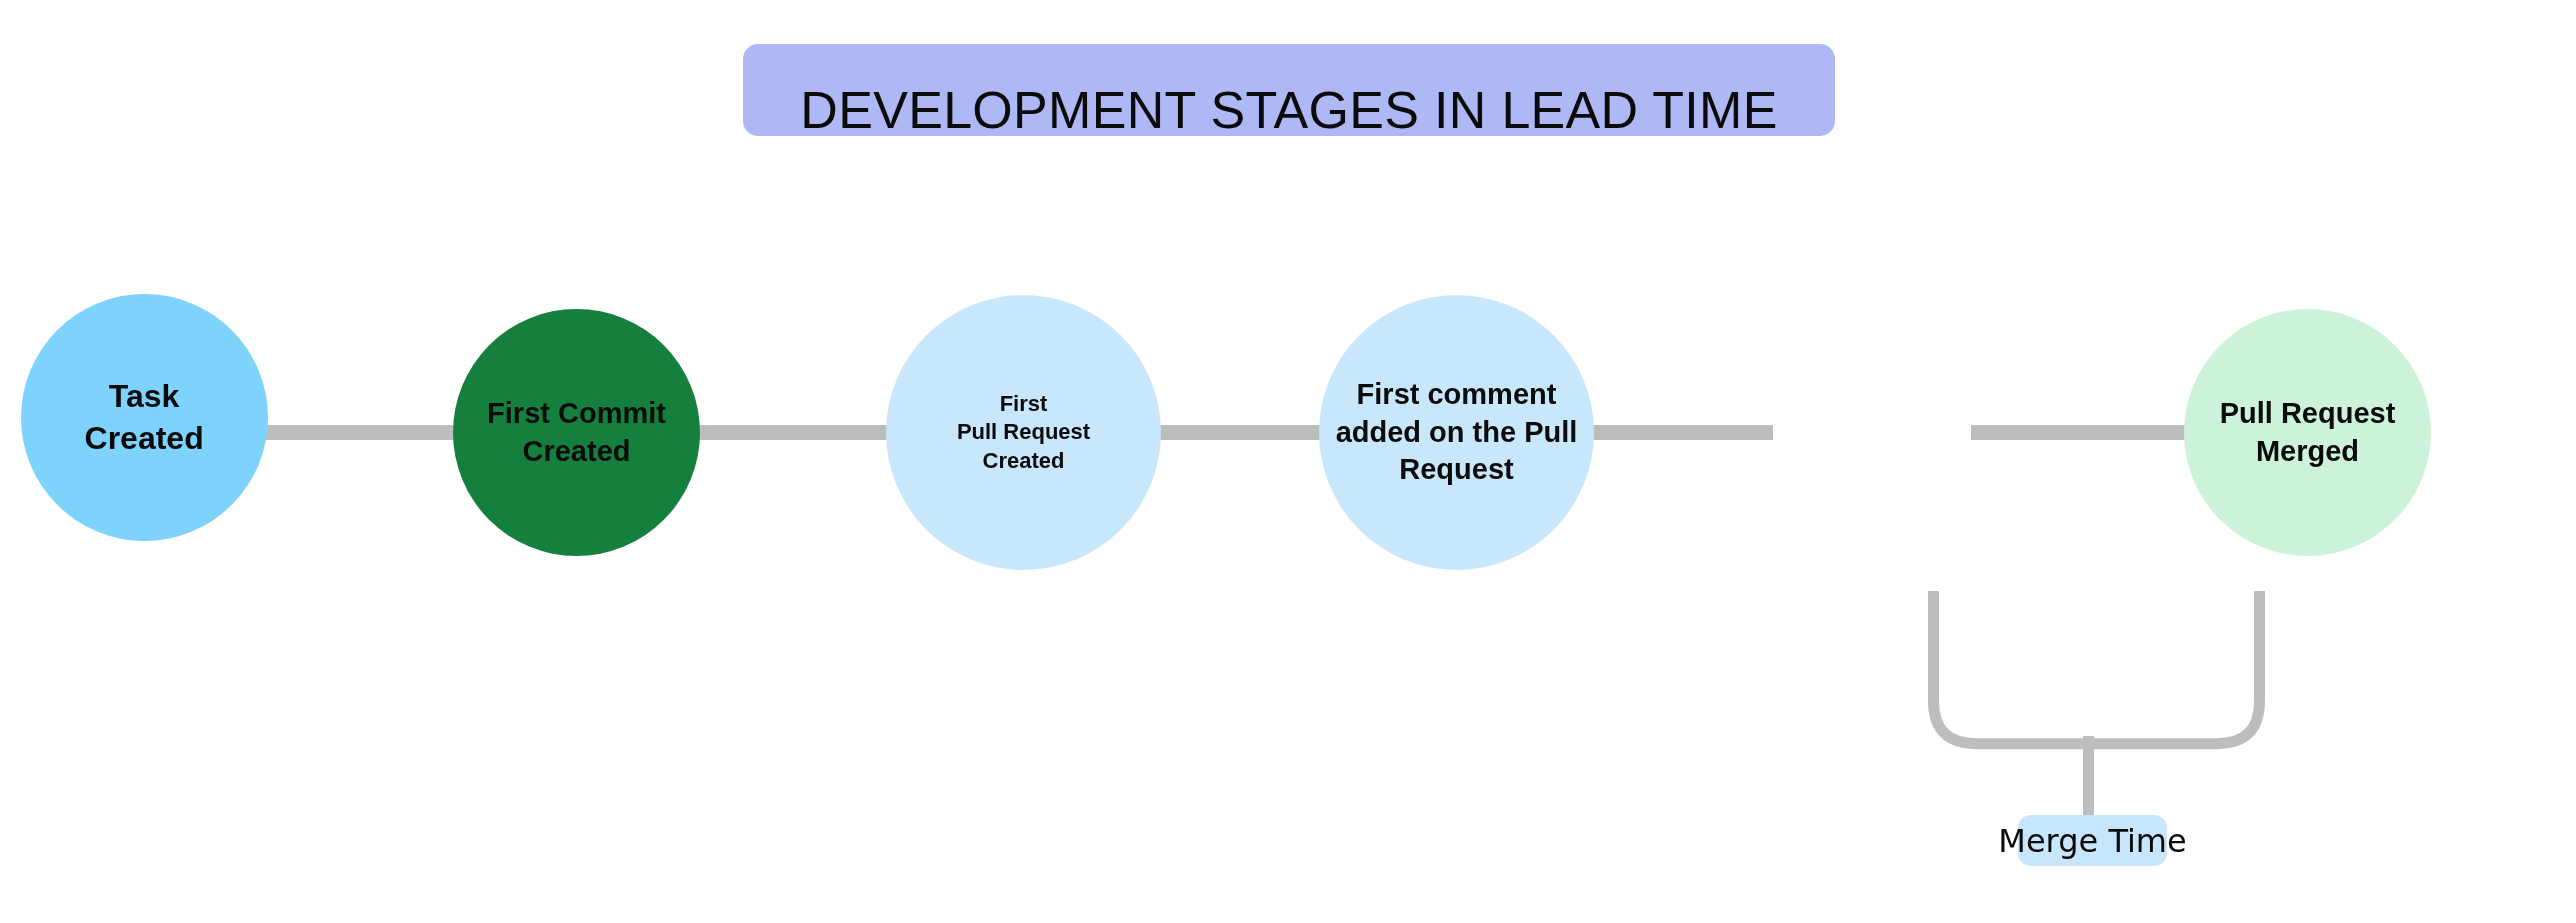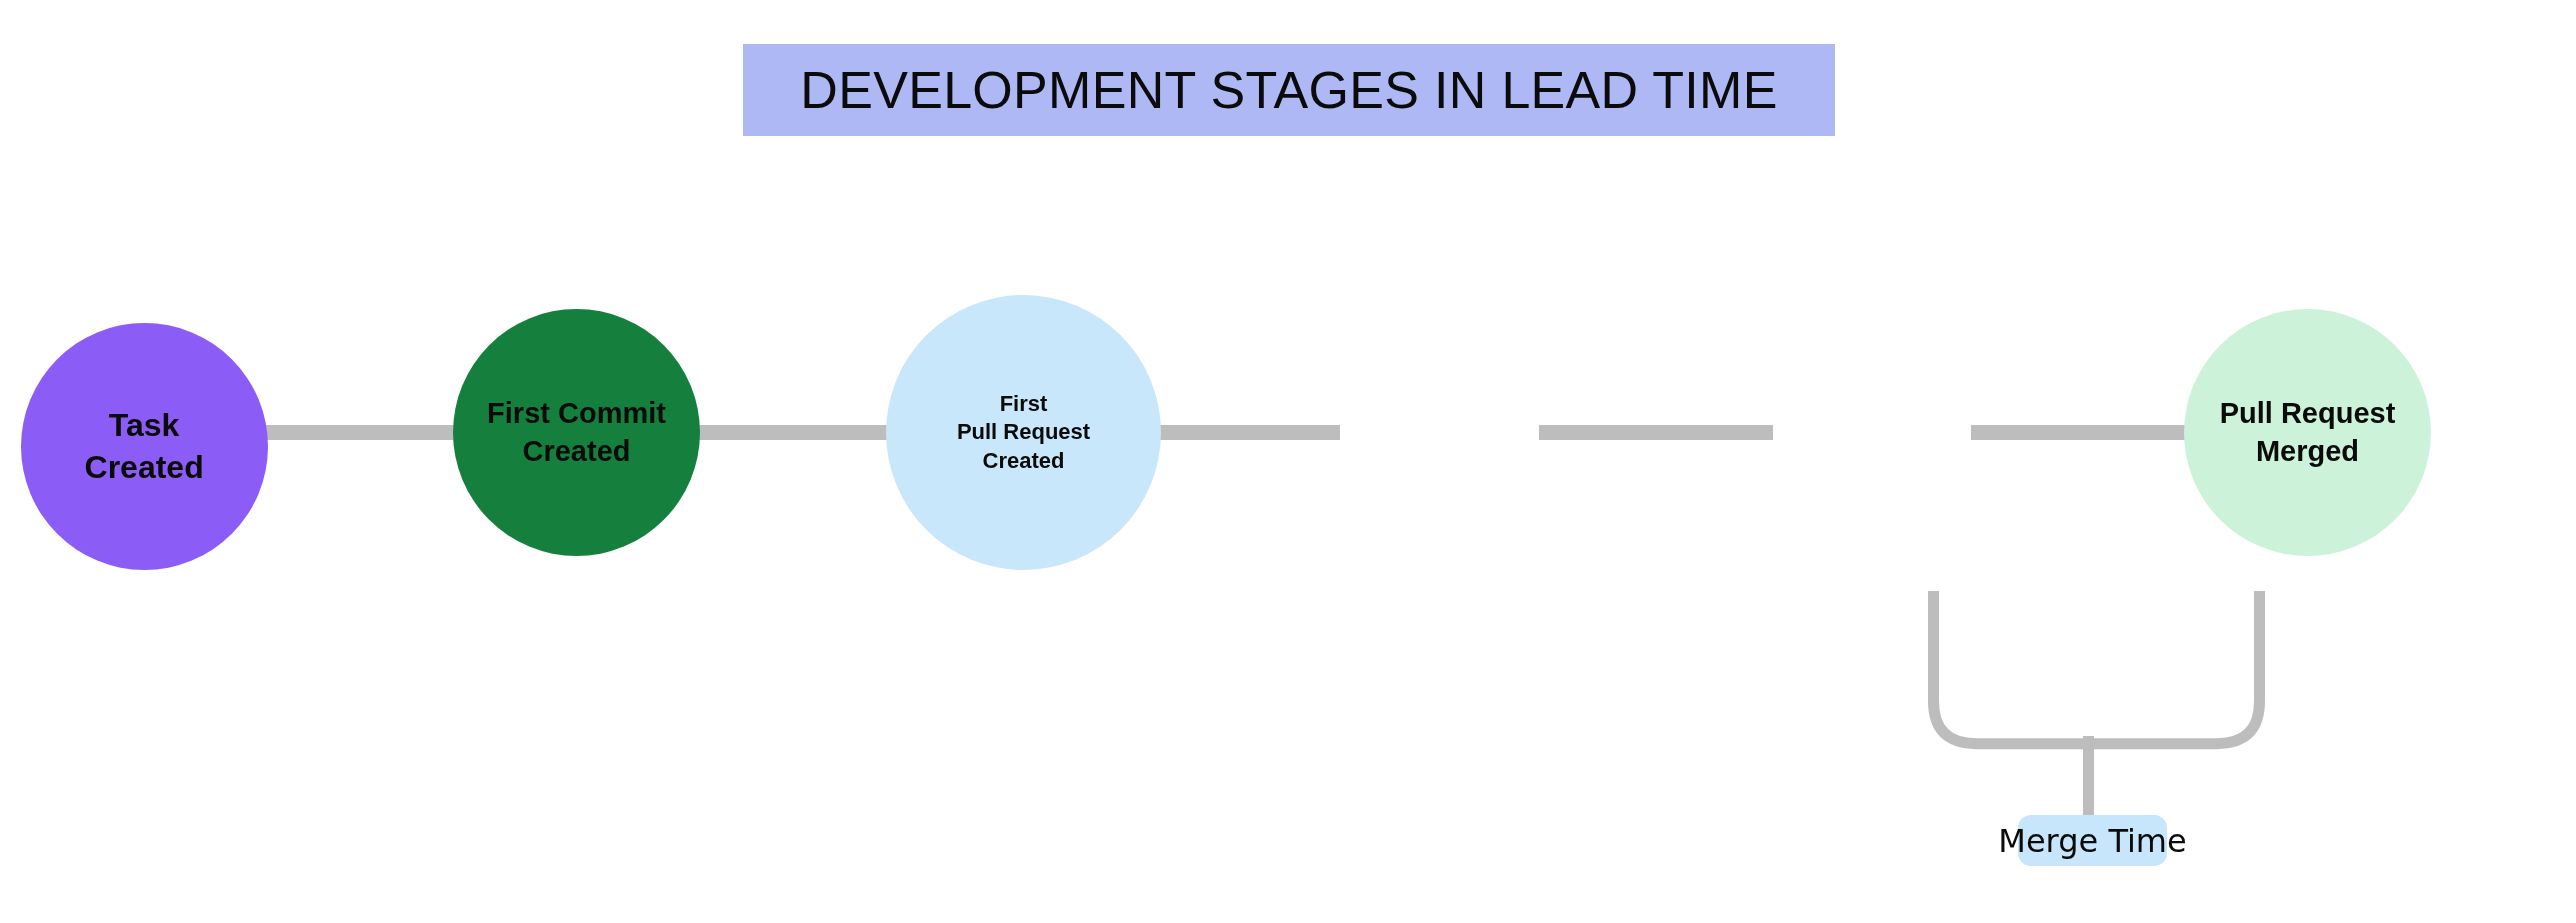--- a/index.html
+++ b/index.html
@@ -21,23 +21,23 @@
   }
 
   
   #title-banner {
     position: absolute;
     left: 743px;
     top: 44px;
     width: 1092px;
     height: 92px;
     background: #aeb8f5;
-    border-radius: 0;
+    border-radius: 15px;
     display: flex;
-    align-items: center;
+    align-items: flex-end;
     justify-content: center;
     box-sizing: border-box;
   }
   #title-text {
     font-family: "Liberation Sans", sans-serif;
     font-size: 52px;
     font-weight: 400;
     color: #0b0b0b;
     letter-spacing: 0.3px;
     line-height: 1;
@@ -133,36 +133,41 @@
   <div class="connector" style="left:1539px; top:425px; width:234px;"></div>
 
   <div class="connector" style="left:1971px; top:425px; width:234px;"></div>
 
   <svg id="merge-bracket" viewBox="0 0 490 240" preserveAspectRatio="none" aria-hidden="true">
     <path d="M 8 0 L 8 160 Q 8 222 70 222 L 420 222 Q 482 222 482 160 L 482 0" fill="none" stroke="#BDBDBD" stroke-width="16" stroke-linecap="butt"></path>
   </svg>
 
   <div id="merge-drop"></div>
 
-  <div class="stage" style="left:20.6px; top:323px; width:247px; height:247px; background:#8b5cf6;">
+  <div class="stage" style="left:20.6px; top:294px; width:247px; height:247px; background:#7dd3fc;">
     <span class="stage-label" style="font-size:32px;">Task
 Created</span>
   </div>
 
   <div class="stage" style="left:453px; top:309px; width:247px; height:247px; background:#15803d;">
     <span class="stage-label" style="font-size:29px;">First Commit
 Created</span>
   </div>
 
   <div class="stage" style="left:886px; top:295px; width:275px; height:275px; background:#C8E7FB;">
     <span class="stage-label" style="font-size:22px;">First
 Pull Request
 Created</span>
   </div>
 
+  <div class="stage" style="left:1319px; top:295px; width:275px; height:275px; background:#C8E7FB;">
+    <span class="stage-label" style="font-size:29px;">First comment
+added on the Pull
+Request</span>
+  </div>
 
 
   <div class="stage" style="left:2184px; top:309px; width:247px; height:247px; background:#CCF2D9;">
     <span class="stage-label" style="font-size:29px;">Pull Request
 Merged</span>
   </div>
 
   <div id="merge-time-chip">
     <span id="merge-time-text">Merge Time</span>
   </div>

